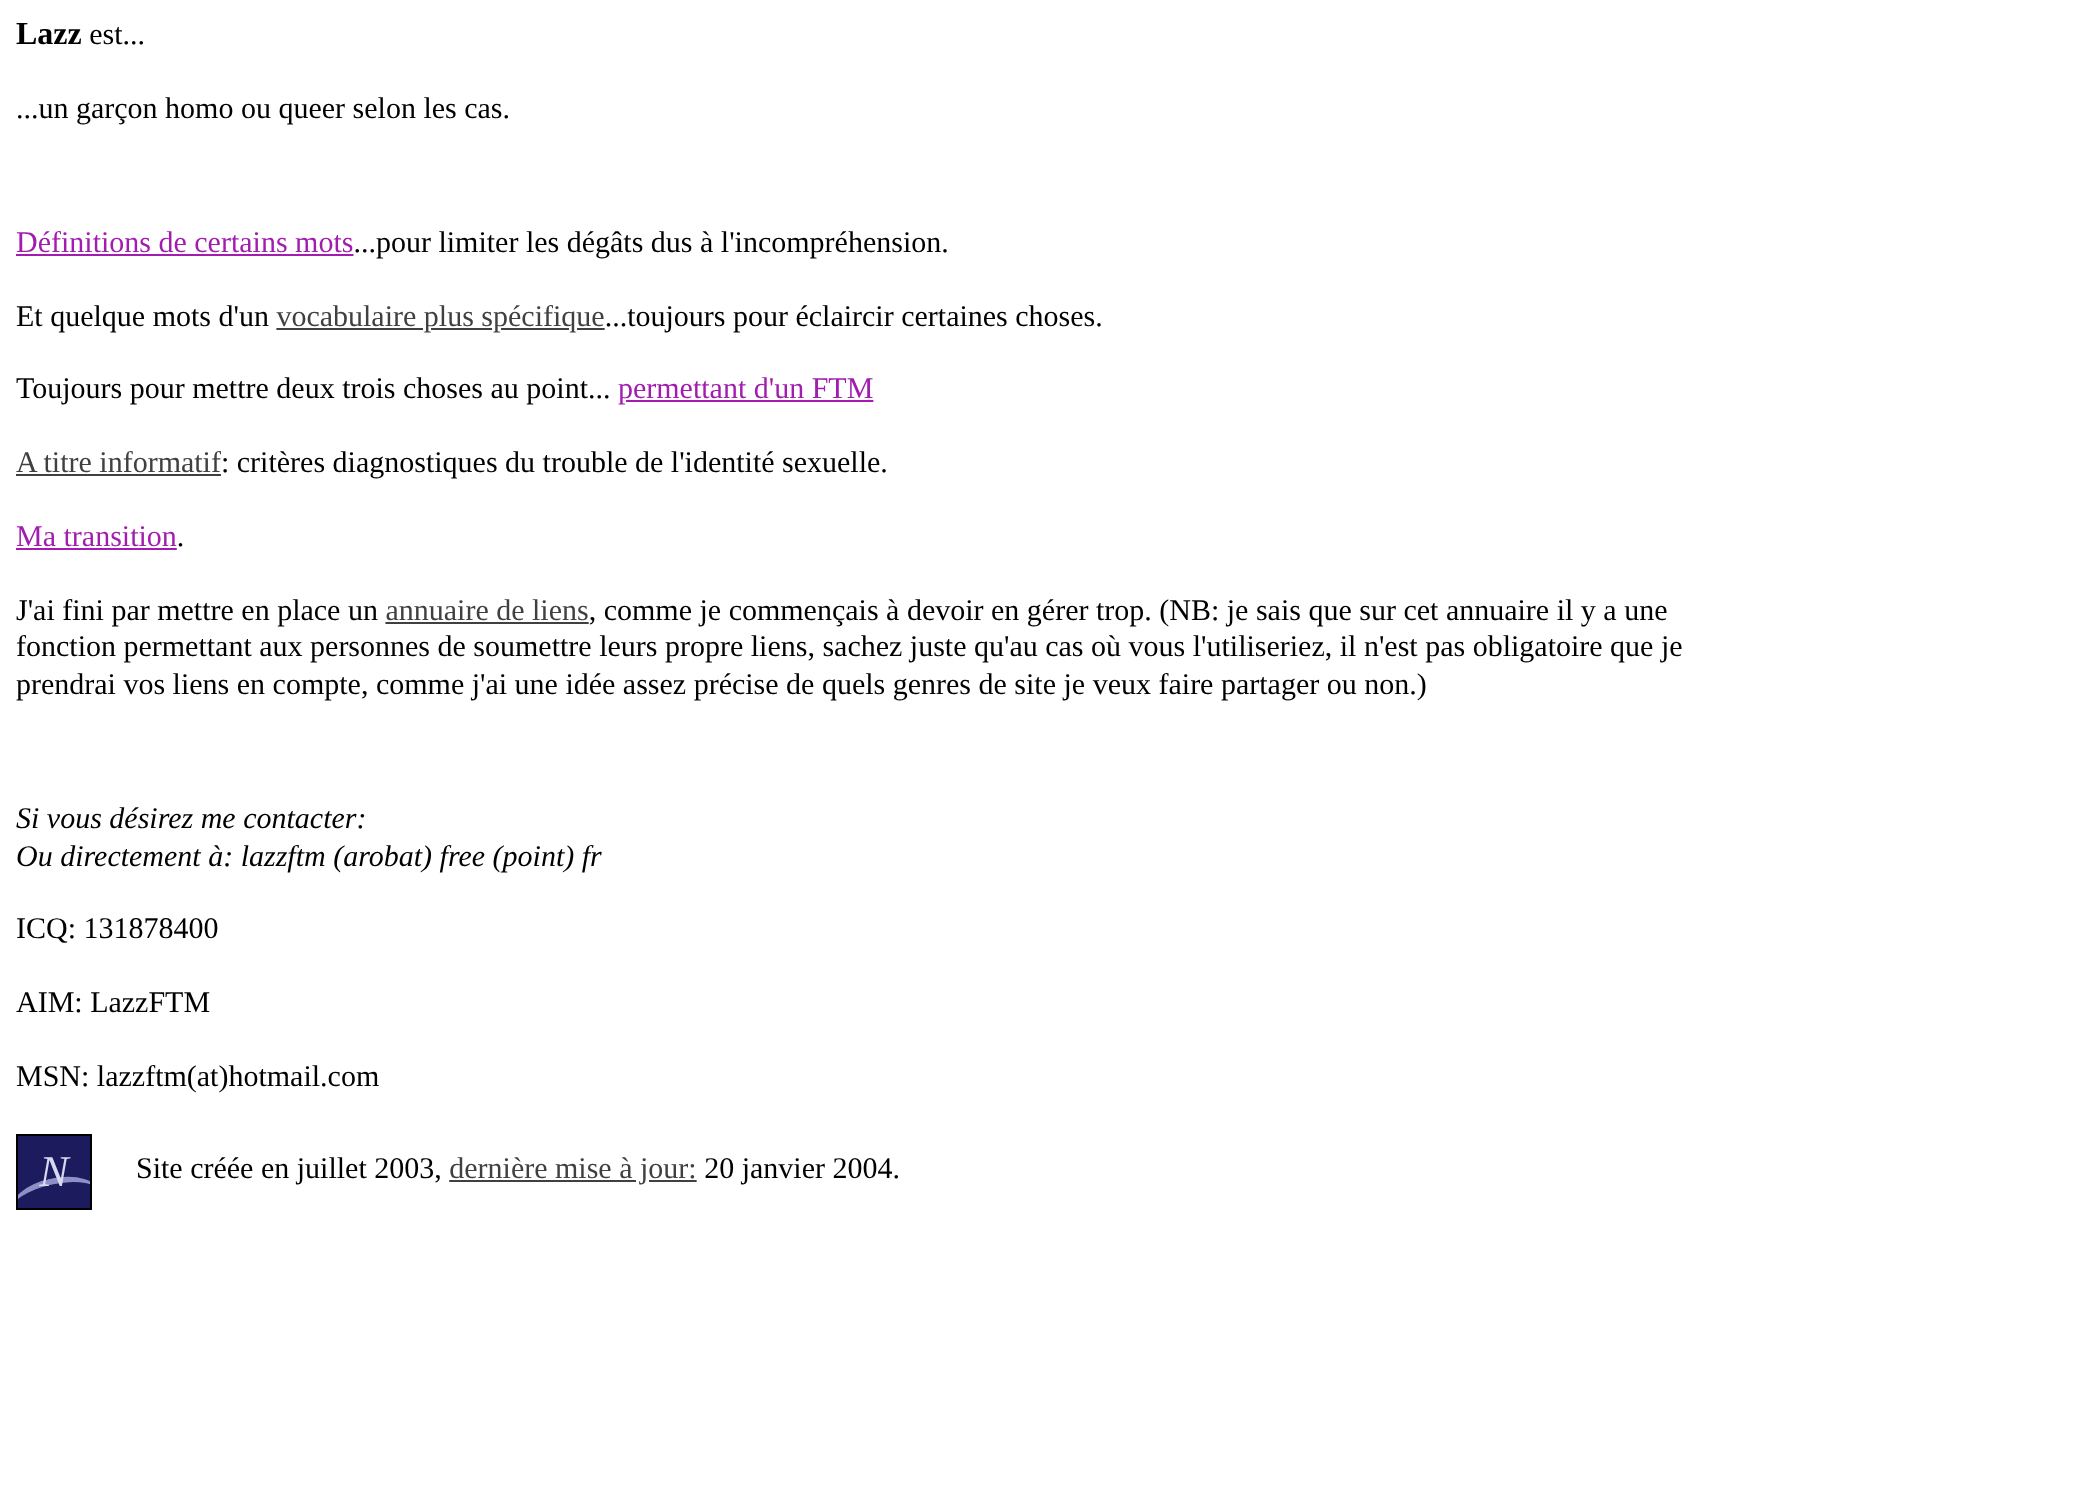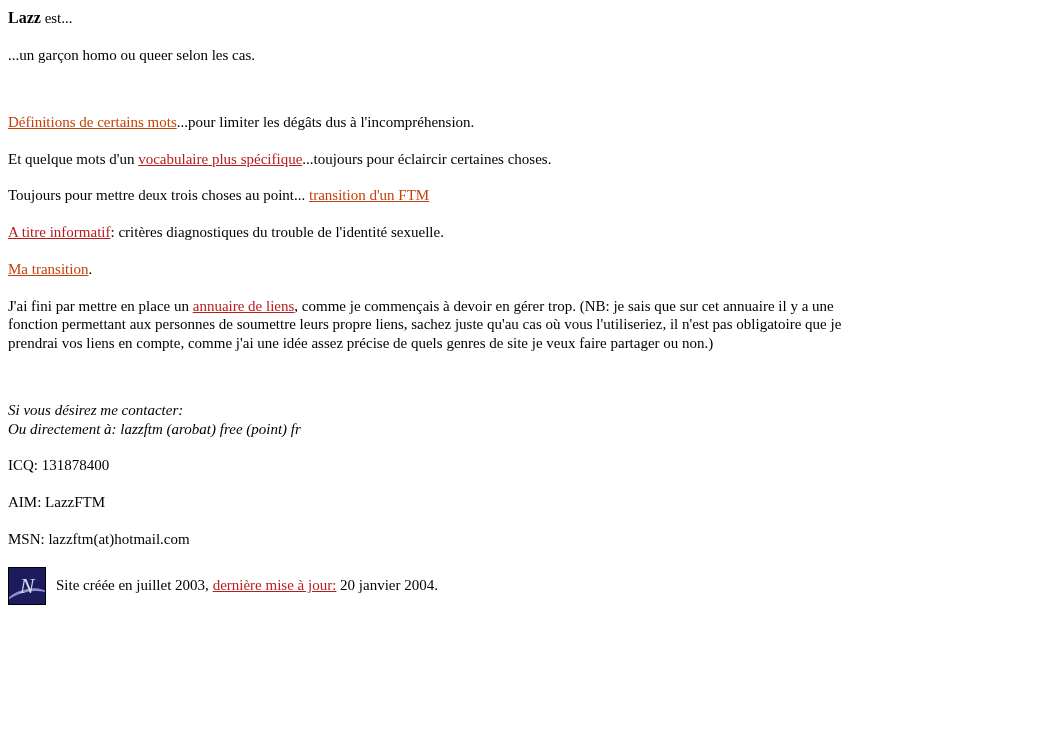--- a/index.html
+++ b/index.html
@@ -25,25 +25,25 @@
     line-height: 1.25;
   }
   .para {
     margin-bottom: 18px;
   }
   .intro-title {
     font-weight: bold;
     font-size: 16px;
   }
   a {
-    color: #b91c1c;
+    color: #404040;
     text-decoration: underline;
   }
   a.blue {
-    color: #c2410c;
+    color: #a21caf;
   }
   .spacer-lg {
     height: 30px;
   }
   .contact-block {
     margin-bottom: 18px;
     line-height: 1.35;
     font-style: italic;
   }
   .footer-row {
@@ -75,21 +75,21 @@
     position: absolute;
     left: -4px;
     bottom: -10px;
     width: 46px;
     height: 22px;
     border-radius: 50%;
     border-top: 3px solid #8f8fc8;
     transform: rotate(-12deg);
   }
   .footer-text {
-    margin-left: 10px;
+    margin-left: 22px;
   }
 </style>
 </head>
 <body>
 
 <div class="page">
 
   <p class="para">
     <span class="intro-title">Lazz</span><span> est...</span>
   </p>
@@ -101,21 +101,21 @@
 
   <p class="para">
     <a href="#" class="blue">Définitions de certains mots</a><span>...pour limiter les dégâts dus à l'incompréhension.</span>
   </p>
 
   <p class="para">
     <span>Et quelque mots d'un </span><a href="#">vocabulaire plus spécifique</a><span>...toujours pour éclaircir certaines choses.</span>
   </p>
 
   <p class="para">
-    <span>Toujours pour mettre deux trois choses au point... </span><a href="#" class="blue">transition d'un FTM</a>
+    <span>Toujours pour mettre deux trois choses au point... </span><a href="#" class="blue">permettant d'un FTM</a>
   </p>
 
   <p class="para">
     <a href="#">A titre informatif</a><span>: critères diagnostiques du trouble de l'identité sexuelle.</span>
   </p>
 
   <p class="para">
     <a href="#" class="blue">Ma transition</a><span>.</span>
   </p>
 

